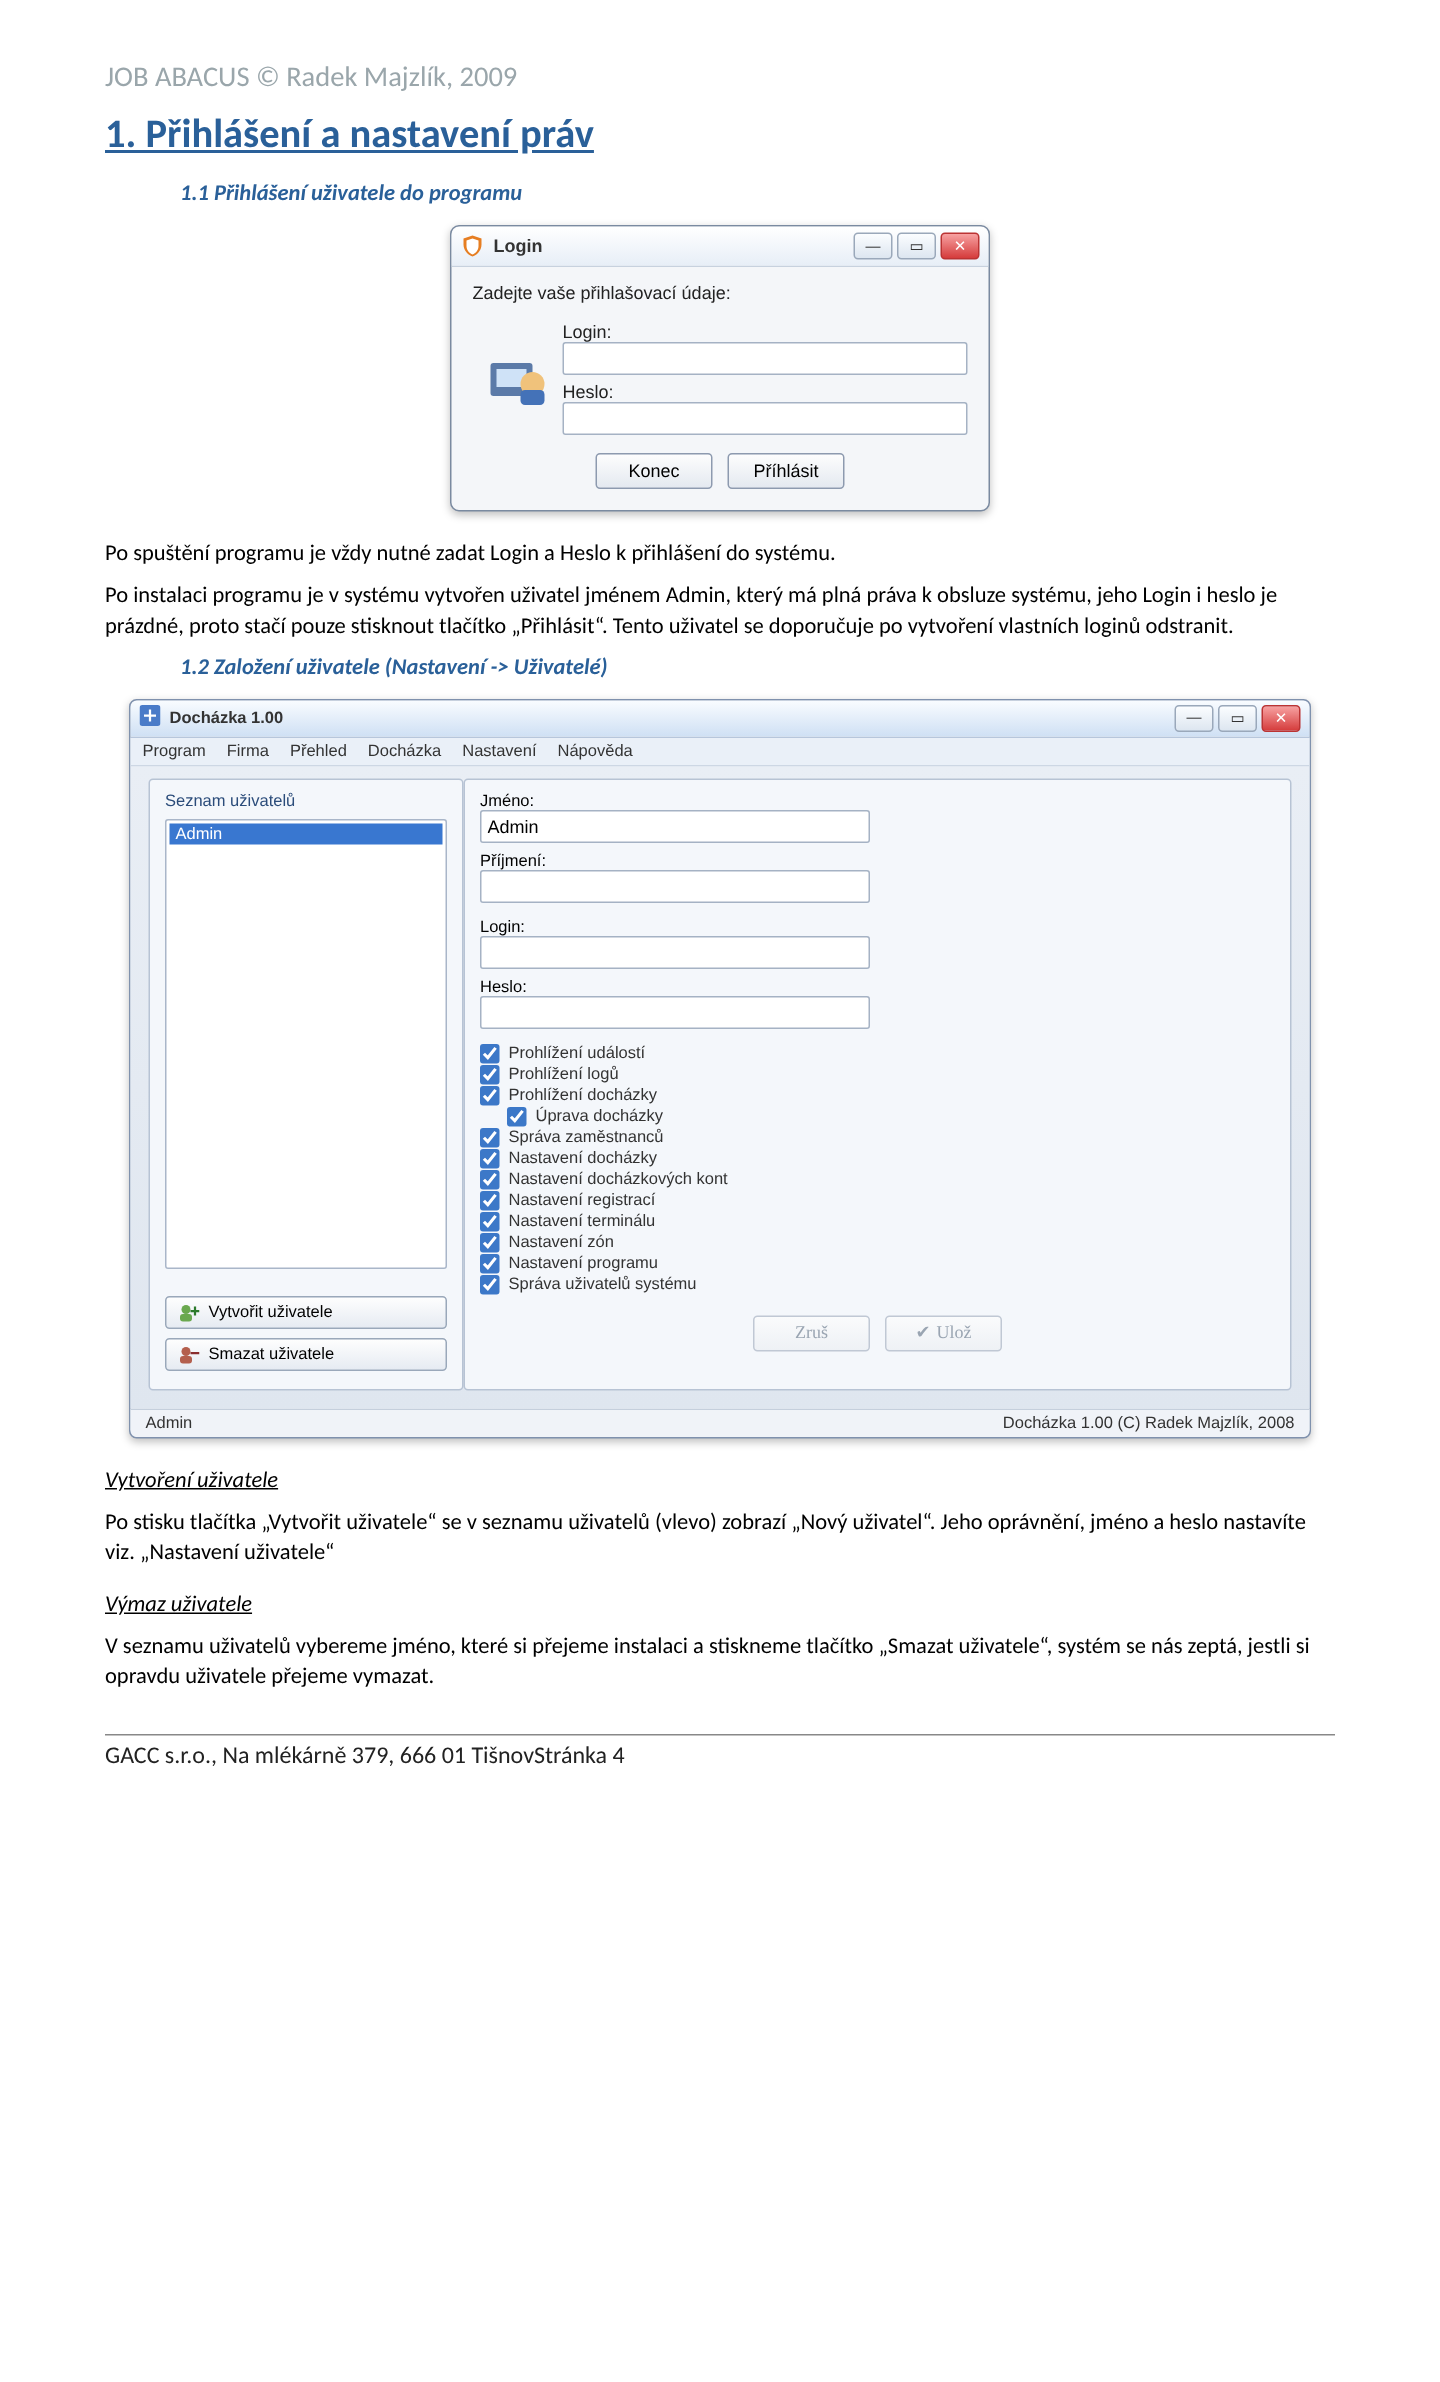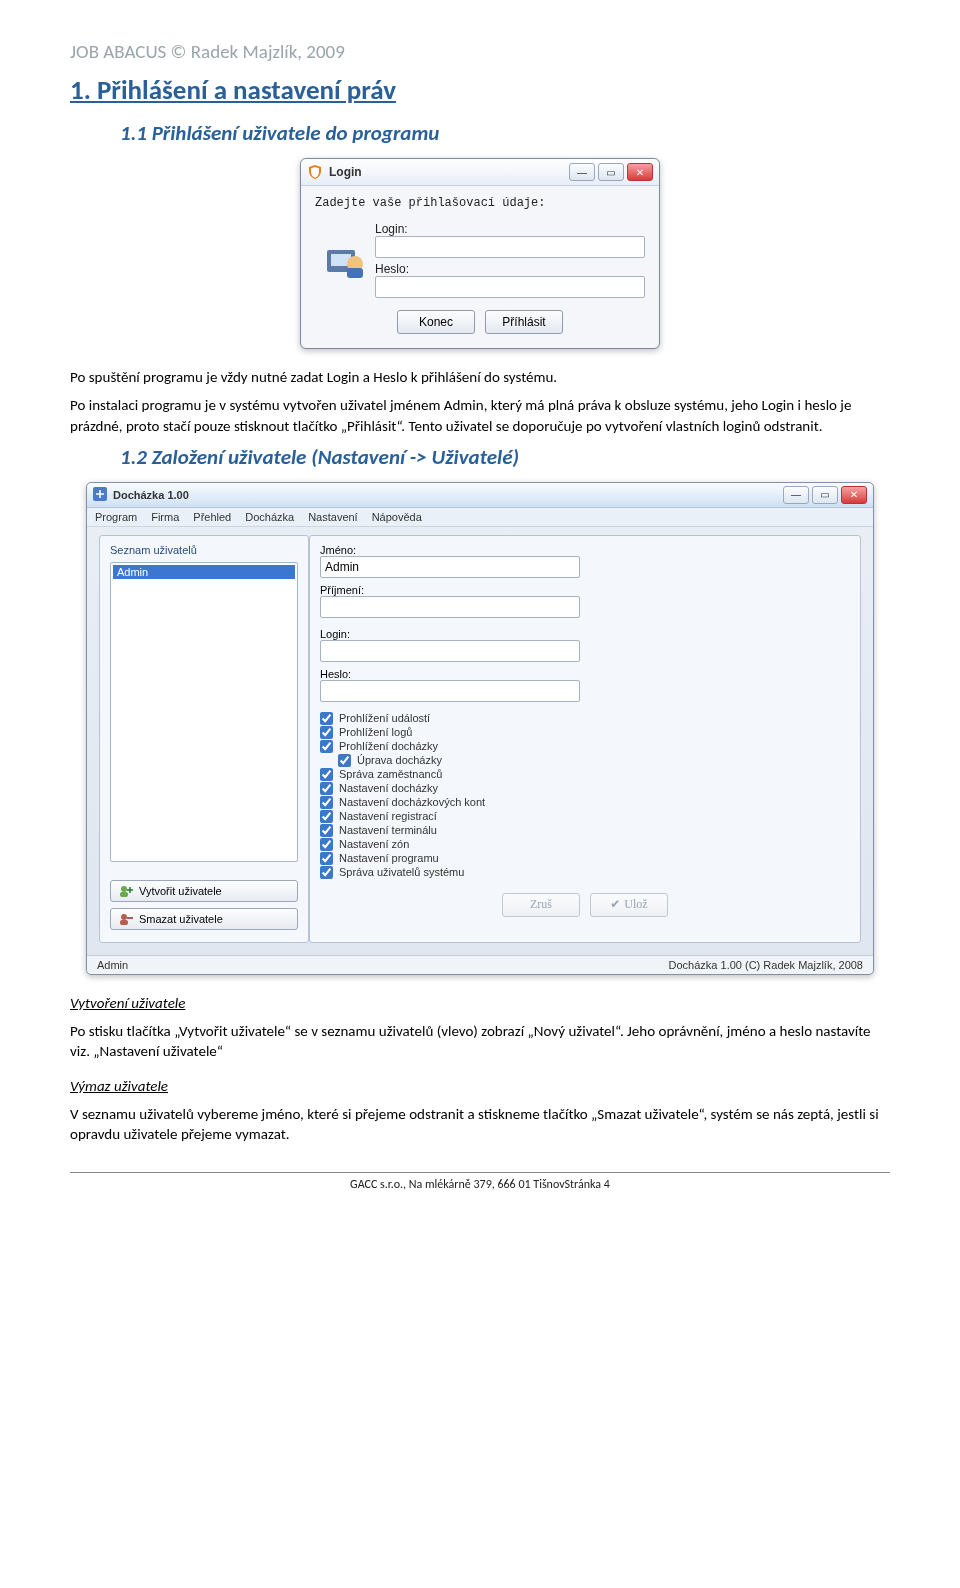--- a/index.html
+++ b/index.html
@@ -20,21 +20,21 @@
     font-size: 19px;
   }
   .section-h1 {
     color: #2a6099;
     font-size: 27px;
     text-decoration: underline;
     margin: 10px 0 14px 0;
   }
   .subsection {
     color: #2a6099;
-    font-size: 21px;
+    font-size: 15px;
     font-style: italic;
     margin: 8px 0 12px 50px;
   }
   .para {
     font-size: 15px;
     line-height: 1.35;
     margin: 8px 0;
   }
   .underline-em {
     font-style: italic;
@@ -75,21 +75,21 @@
   .winbtn {
     width: 26px; height: 18px;
     border: 1px solid #9aa8ba;
     border-radius: 3px;
     background: linear-gradient(#fbfdff,#dde6f0);
     display: flex; align-items: center; justify-content: center;
     font-size: 10px; color: #333;
   }
   .winbtn.close { background: linear-gradient(#f7a1a1,#d53c3c); color:#fff; border-color:#b33; }
   .login-body { padding: 10px 14px 14px 14px; }
-  .login-prompt { margin-bottom: 8px; color:#222;font-family:Liberation Mono, monospace; }
+  .login-prompt { margin-bottom: 8px; color:#222; }
   .login-row { display: flex; align-items: center; margin: 6px 0; }
   .login-icon-cell {
     width: 60px; height: 60px;
     display:flex; align-items:center; justify-content:center;
   }
   .login-fields { flex: 1; }
   .field-label { color:#222; margin-top:4px; }
   .text-input {
     width: 100%;
     height: 22px;
@@ -175,22 +175,22 @@
     display:flex; justify-content:space-between;
     background:#f0f3f8; border-top:1px solid #c5cfdc;
     padding:3px 10px; font-size:11px; color:#333;
     border-bottom-left-radius:5px; border-bottom-right-radius:5px;
   }
   .hr {
     border:none; border-top:1px solid #888;
     margin-top: 28px; margin-bottom: 4px;
   }
   .footer {
-    display:flex; justify-content:center;
-    font-size:12px; color:#222;
+    display:flex; justify-content:flex-start;
+    font-size:16px; color:#222;
     padding: 0 0 6px 0;
   }
 </style>
 </head>
 <body>
 
 <div class="page">
   <div class="header-line">JOB ABACUS © Radek Majzlík, 2009</div>
 
   <h2 class="section-h1">1. Přihlášení a nastavení práv</h2>
@@ -376,20 +376,20 @@
         <span>Admin</span>
         <span>Docházka 1.00 (C) Radek Majzlík, 2008</span>
       </div>
     </div>
   </div>
 
   <p class="para"><span class="underline-em">Vytvoření uživatele</span></p>
   <p class="para">Po stisku tlačítka „Vytvořit uživatele“ se v seznamu uživatelů (vlevo) zobrazí „Nový uživatel“. Jeho oprávnění, jméno a heslo nastavíte viz. „Nastavení uživatele“</p>
 
   <p class="para" style="margin-top:14px"><span class="underline-em">Výmaz uživatele</span></p>
-  <p class="para">V seznamu uživatelů vybereme jméno, které si přejeme odstranit a stiskneme tlačítko „Smazat uživatele“, systém se nás zeptá, jestli si opravdu uživatele přejeme vymazat.</p>
+  <p class="para">V seznamu uživatelů vybereme jméno, které si přejeme instalaci a stiskneme tlačítko „Smazat uživatele“, systém se nás zeptá, jestli si opravdu uživatele přejeme vymazat.</p>
 
   <hr class="hr">
   <div class="footer">
     <span>GACC s.r.o., Na mlékárně 379, 666 01 Tišnov</span>
     <span>Stránka 4</span>
   </div>
 </div>
 
 </body></html>

